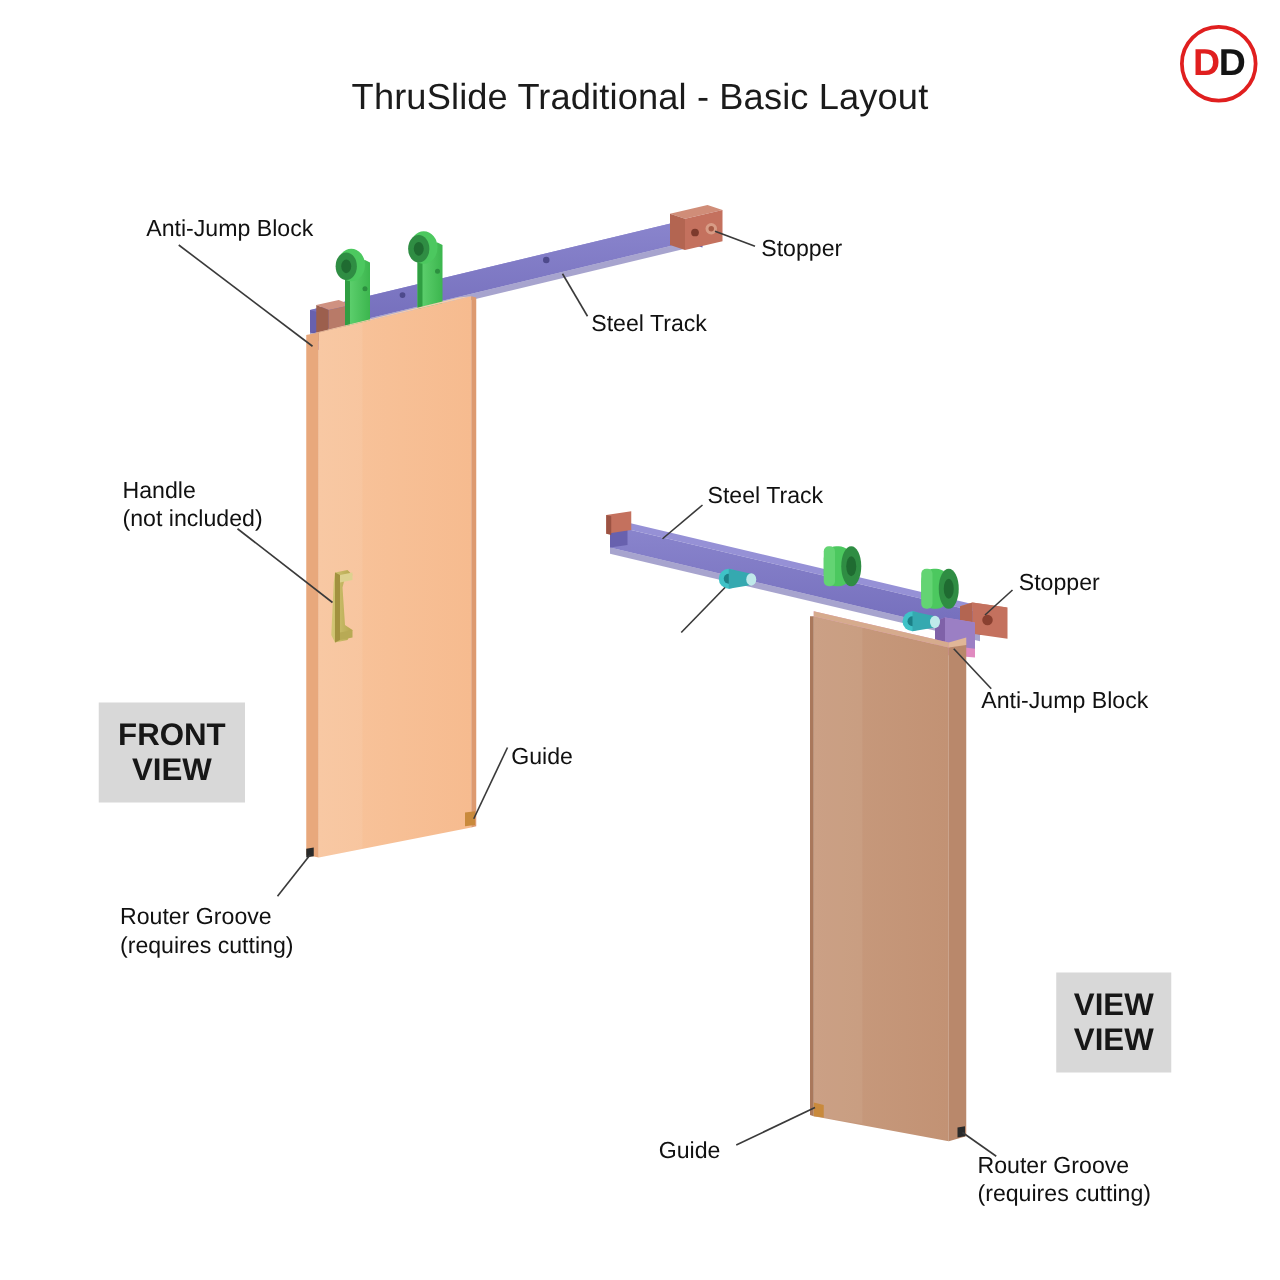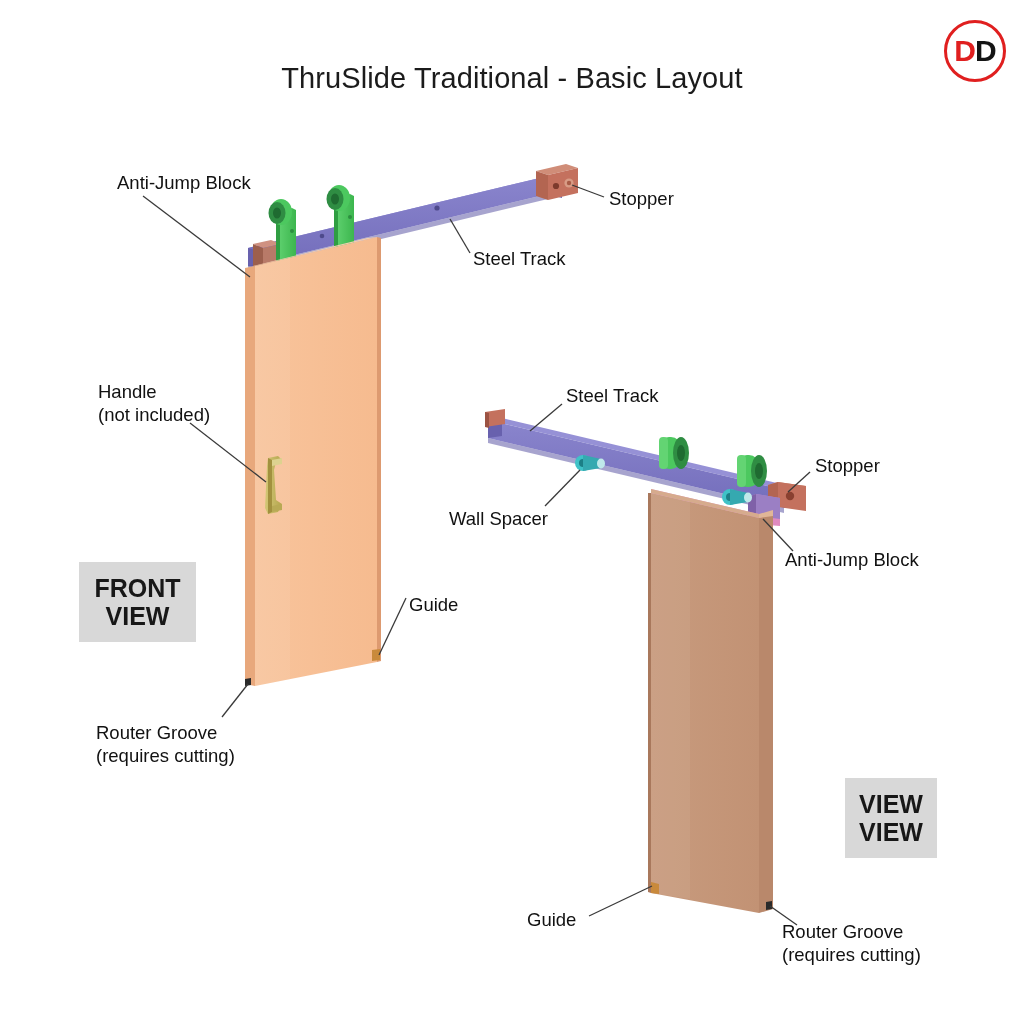--- a/index.html
+++ b/index.html
@@ -280,21 +280,20 @@
   <div class="lbl c" style="left:98px;top:381px;width:160px;">Handle
 (not included)</div>
 
   <div class="lbl" style="left:409px;top:594px;">Guide</div>
 
   <div class="lbl c" style="left:96px;top:722px;width:252px;">Router Groove
 (requires cutting)</div>
 
   <div class="lbl" style="left:566px;top:385px;">Steel Track</div>
 
-  <div class="lbl r" style="left:330px;top:508px;width:218px;">Wall Spacer</div>
 
   <div class="lbl" style="left:815px;top:455px;">Stopper</div>
 
   <div class="lbl" style="left:785px;top:549px;">Anti-Jump Block</div>
 
   <div class="lbl" style="left:527px;top:909px;">Guide</div>
 
   <div class="lbl c" style="left:782px;top:921px;width:248px;">Router Groove
 (requires cutting)</div>
 

